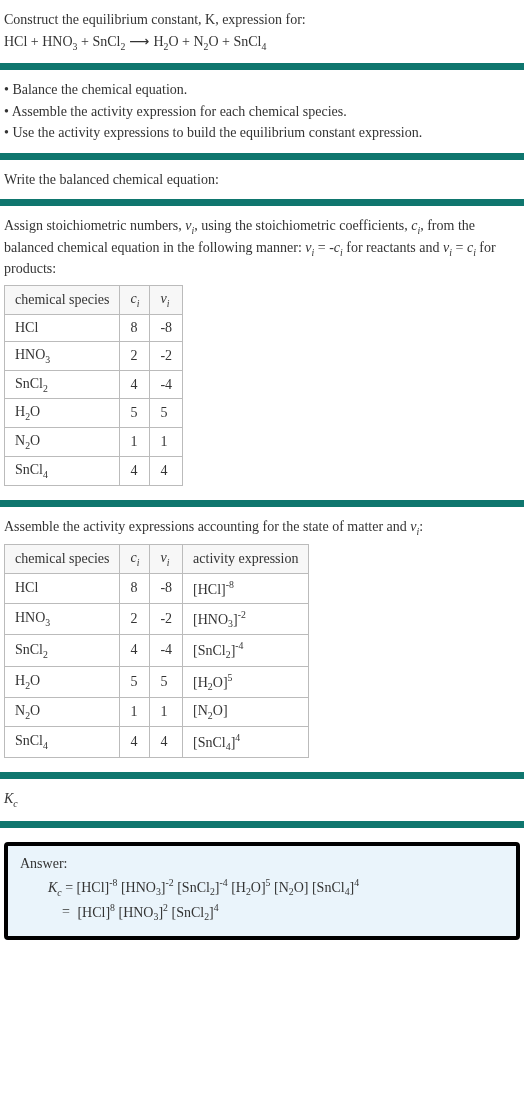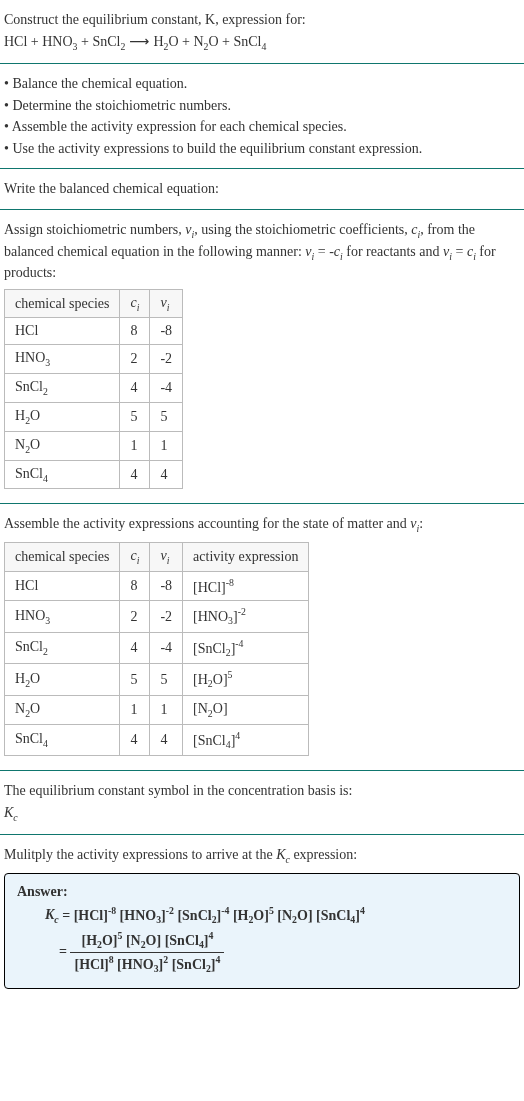--- a/index.html
+++ b/index.html
@@ -6,21 +6,21 @@
   margin: 0;
   padding: 0;
   font-family: Georgia, 'Times New Roman', serif;
   font-size: 14px;
   color: #333;
   background: #fff;
   width: 524px;
 }
 .section {
   padding: 8px 4px;
-  border-bottom: 1px solid #0f766e;
+  border-bottom: 7px solid #0f766e;
 }
 .section:last-child { border-bottom: none; }
 .line { margin: 2px 0; line-height: 1.4; }
 .eq { font-family: Liberation Serif, serif; }
 sub { font-size: 0.7em; vertical-align: sub; }
 sup { font-size: 0.7em; vertical-align: super; }
 .arrow { padding: 0 4px; }
 table.data {
   border-collapse: collapse;
   margin: 6px 0;
@@ -29,25 +29,24 @@
   border: 1px solid #bbb;
   padding: 5px 10px;
   text-align: left;
   font-weight: normal;
 }
 table.data th {
   background: #f7f7f7;
 }
 .answer-box {
   background: #eaf4fb;
-  border: 1px solid #000000;
+  border: 4px solid #000000;
   border-radius: 4px;
   padding: 10px 12px;
   margin: 6px 0;
-  font-weight: bold;
 }
 .answer-label { margin-bottom: 4px; }
 .frac {
   display: inline-block;
   vertical-align: middle;
   text-align: center;
 }
 .frac .num {
   display: block;
   border-bottom: 1px solid #333;
@@ -67,21 +66,20 @@
   <div class="line">
     <span>Construct the equilibrium constant, K, expression for:</span>
   </div>
   <div class="line eq">
     HCl + HNO<sub>3</sub> + SnCl<sub>2</sub><span class="arrow">⟶</span>H<sub>2</sub>O + N<sub>2</sub>O + SnCl<sub>4</sub>
   </div>
 </div>
 
 <div class="section">
   <div class="line">• Balance the chemical equation.</div>
-  <div class="line">• Determine the stoichiometric numbers.</div>
   <div class="line">• Assemble the activity expression for each chemical species.</div>
   <div class="line">• Use the activity expressions to build the equilibrium constant expression.</div>
 </div>
 
 <div class="section">
   <div class="line">Write the balanced chemical equation:</div>
 </div>
 
 <div class="section">
   <div class="line">
@@ -174,35 +172,30 @@
           <td>SnCl<sub>4</sub></td>
           <td>4</td>
           <td>4</td>
           <td>[SnCl<sub>4</sub>]<sup>4</sup></td>
         </tr>
   </tbody>
     </table>
 </div>
 
 <div class="section">
-  <div class="line">The equilibrium constant symbol in the concentration basis is:</div>
   <div class="line ital">K<sub>c</sub></div>
 </div>
 
 <div class="section" style="border-bottom:none;">
-  <div class="line">
-    Mulitply the activity expressions to arrive at the <span class="ital">K<sub>c</sub></span> expression:
-  </div>
   <div class="answer-box">
     <div class="answer-label">Answer:</div>
     <div class="indent">
       <div class="line">
         <span class="ital">K<sub>c</sub></span> = [HCl]<sup>-8</sup> [HNO<sub>3</sub>]<sup>-2</sup> [SnCl<sub>2</sub>]<sup>-4</sup> [H<sub>2</sub>O]<sup>5</sup> [N<sub>2</sub>O] [SnCl<sub>4</sub>]<sup>4</sup>
       </div>
       <div class="line" style="padding-left:14px;">
         = <span class="frac">
-            <span class="num">[H<sub>2</sub>O]<sup>5</sup> [N<sub>2</sub>O] [SnCl<sub>4</sub>]<sup>4</sup></span>
             <span class="den">[HCl]<sup>8</sup> [HNO<sub>3</sub>]<sup>2</sup> [SnCl<sub>2</sub>]<sup>4</sup></span>
           </span>
       </div>
     </div>
   </div>
 </div>
 
 </body></html>

